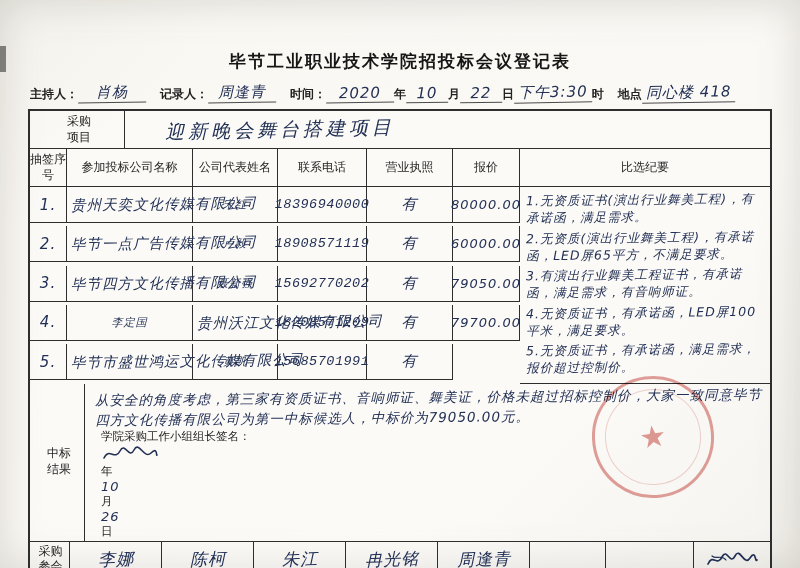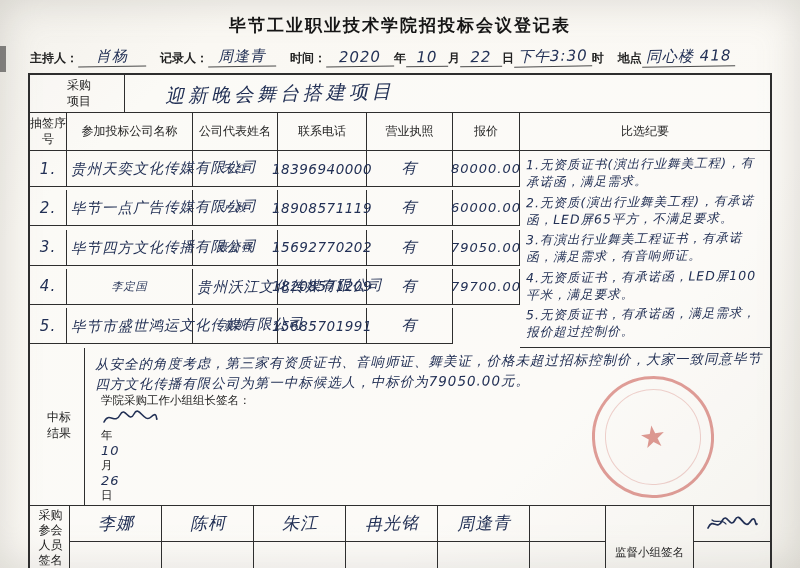--- a/index.html
+++ b/index.html
@@ -10,21 +10,21 @@
     color:#1f1f1f;
   }
   .paper{
     position:relative;width:800px;height:568px;
     background:linear-gradient(135deg,#f3f1ec 0%,#faf8f3 18%,#fbf9f5 70%,#f1efe9 100%);
     box-shadow:inset 0 0 40px rgba(120,115,105,.25);
   }
   .inner{position:absolute;left:0;top:0;width:800px;}
   .title{
     text-align:center;font-size:17px;font-weight:bold;letter-spacing:2px;
-    padding-top:14px;color:#161616;
+    padding-top:14px;color:#161616;margin-top:36px;
   }
   
   .info{
     display:flex;align-items:flex-end;
     margin:10px 30px 6px 30px;font-size:12px;white-space:nowrap;
   }
   .info .lbl{font-weight:bold;color:#222;}
   .hw{
     font-family:"DejaVu Sans",sans-serif;
     color:#223055;font-style:italic;letter-spacing:1px;
@@ -64,21 +64,21 @@
     display:flex;align-items:center;justify-content:center;
     font-size:12px;position:relative;overflow:visible;
   }
   .g.last{border-right:none;}
   .ghead{height:38px;line-height:1.3;text-align:center;font-size:12px;}
   .gdata{height:36px;}
   .gno .hw{font-size:15px;}
   .gcompany{justify-content:flex-start;padding-left:4px;}
   .gcompany .hw{font-size:14.5px;white-space:nowrap;transform:rotate(-0.8deg);z-index:2;}
   .grep .hw{font-size:11px;white-space:nowrap;}
-  .gphone .hw{font-size:13.5px;letter-spacing:.5px;}
+  .gphone .hw{font-size:13.5px;letter-spacing:.5px;font-family:Liberation Mono, monospace;}
   .glic .hw{font-size:15px;}
   .gprice .hw{font-size:13px;}
   .gnotes{
     grid-column:7;grid-row:2 / span 5;
     align-items:flex-start;justify-content:center;
     padding:4px 6px;border-bottom:1px solid #2e2e2e;
   }
   .gnotes .hw{font-size:12.5px;line-height:1.38;transform:rotate(-0.6deg);display:block;}
   .note-line{margin-bottom:3px;}
   

